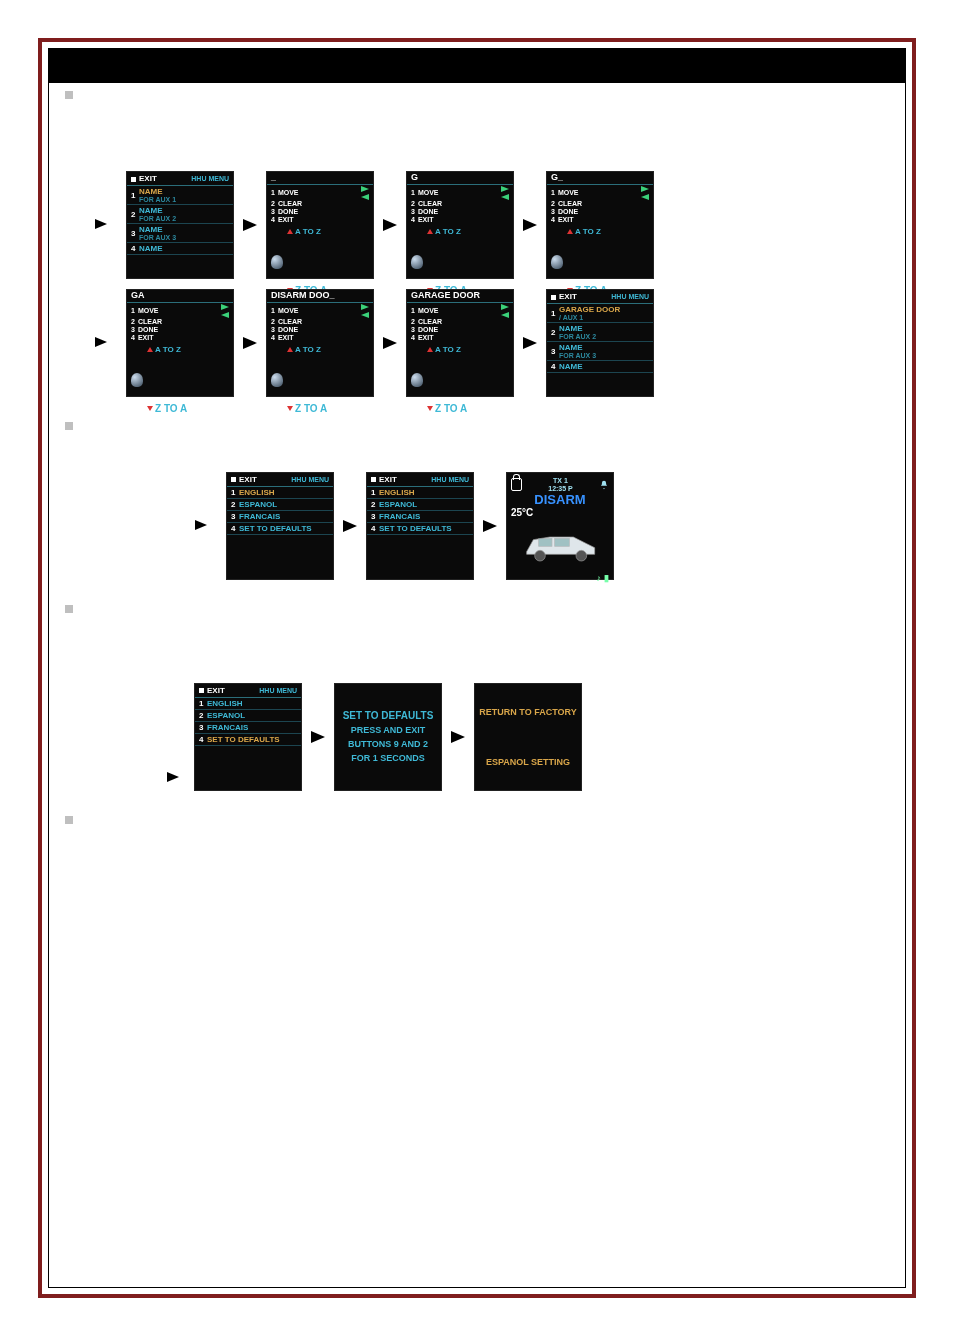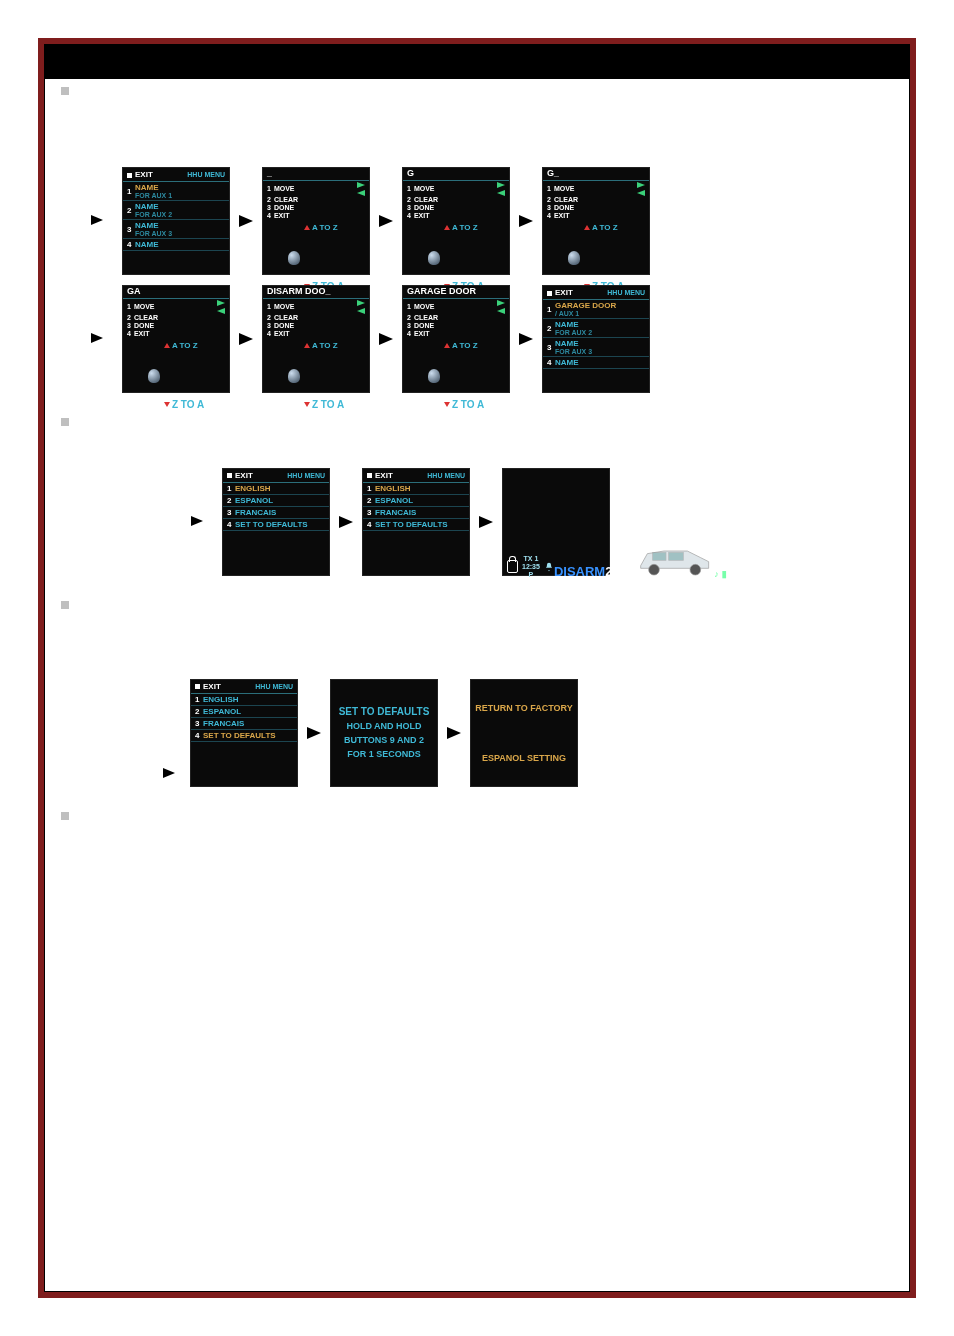--- a/index.html
+++ b/index.html
@@ -1,21 +1,21 @@
 <!DOCTYPE html>
 <html><head>
 <meta charset="utf-8">
 <style>
   body { margin:0; background:#999; font-family: Arial, sans-serif; }
   .page {
     width:954px; height:1336px; margin:0 auto; background:#fff; position:relative;
     box-sizing:border-box; padding:38px;
   }
   .outer {
-    border:6px solid #7f1d1d; height:100%; box-sizing:border-box; 
+    border:4px solid #7f1d1d; height:100%; box-sizing:border-box; padding:6px;
   }
   .inner {
     border:1px solid #000; height:100%; box-sizing:border-box; padding:0 16px 16px 16px;
     position:relative; background:#fff;
   }
   .hdr {
     background:#000; color:#fff; height:34px;
     margin:0 -16px 4px -16px;
   }
   .sec { margin-bottom:22px; }
@@ -58,45 +58,44 @@
   .small-list { padding:1px 4px; font-size:7px; line-height:8px; color:#fff; font-weight:bold; }
   .small-list .row{display:flex; align-items:center; gap:3px;}
   .small-list .row .lbl{color:#fff;}
   .arrows-right{ display:flex; flex-direction:column; gap:2px; margin-left:auto;}
   .ar-r,.ar-l{width:0;height:0;border-top:3px solid transparent;border-bottom:3px solid transparent;}
   .ar-r{border-left:8px solid #3bd17a;}
   .ar-l{border-right:8px solid #3bd17a;}
   .joy {
     display:flex; align-items:center; gap:4px; padding:2px 4px; font-size:8px; font-weight:bold;
     color:#fff;
-    justify-content:center;
   }
   .joy .stick{width:12px; height:14px; background:radial-gradient(circle at 30% 30%, #cde, #345); border-radius:50% 50% 40% 40%;}
   .joy .col{display:flex;flex-direction:column;gap:1px;}
   .joy .az{color:#3fb9d6; font-size:8px; display:flex; align-items:center; gap:2px;}
   .joy .za{color:#3fb9d6; font-size:10px; display:flex; align-items:center; gap:2px;margin-top:48px;}
   .aup,.adn{width:0;height:0;border-left:3px solid transparent;border-right:3px solid transparent;}
   .aup{border-bottom:5px solid #d33;} .adn{border-top:5px solid #d33;}
   .thumb.text{
     display:flex; flex-direction:column; align-items:center; justify-content:center;
     font-size:9px; color:#3fb9d6; font-weight:bold; text-align:center; gap:4px;
   }
   .thumb.text .line1{color:#3fb9d6; font-size:10px;}
   .thumb.ret{ color:#d9a64a;gap:40px; }
   .home {
-    padding:4px; color:#fff; font-size:8px; font-weight:bold; display:flex; flex-direction:row; height:100%;align-items:flex-end;
+    padding:4px; color:#fff; font-size:8px; font-weight:bold; display:flex; flex-direction:column; height:100%;
   }
   .home .top{display:flex;align-items:center;gap:4px;}
   .home .lock{width:9px;height:11px;border:1px solid #fff;border-radius:2px;position:relative;}
   .home .lock:before{content:"";position:absolute;top:-5px;left:1px;width:5px;height:5px;border:1px solid #fff;border-bottom:none;border-radius:3px 3px 0 0;}
   .home .tx{text-align:center;flex:1;line-height:8px;font-size:7px;color:#9fe0f0;}
   .home .bell{width:10px;height:10px; position:relative;}
   .home .bell svg{width:10px;height:10px;fill:#9fe0f0;}
   .home .dis{color:#3892ff;font-size:13px;font-weight:900;text-align:center;margin-top:-1px;}
-  .home .temp{font-size:13px;color:#fff;}
+  .home .temp{font-size:10px;color:#fff;}
   .home .car{flex:1; display:flex; align-items:center; justify-content:center;}
   .home .car svg{width:80px;height:40px;}
   .home .bot{display:flex;justify-content:flex-end;gap:3px;font-size:9px;color:#7fa;}
   .pagefoot{position:absolute; bottom:10px; left:0; right:0; text-align:center; font-size:11px; color:#fff;}
   .note-block{ font-size:11px; color:#fff; margin:2px 0 8px 14px; }
 </style>
 </head>
 <body>
 
 <div class="page">
@@ -553,21 +552,21 @@
                 <span class="n">4</span>
                 <span class="t">SET TO DEFAULTS</span>
               </div>
          <span class="arr sm" style="position:absolute;left:-28px;bottom:8px;"></span>
        </div>
 
        <span class="arr"></span>
 
        <div class="thumb text">
          <div class="line1">SET TO DEFAULTS</div>
-         <div>HOLD AND HOLD</div>
+         <div>PRESS AND EXIT</div>
          <div>BUTTONS 9 AND 2</div>
          <div>FOR 1 SECONDS</div>
        </div>
 
        <span class="arr"></span>
 
        <div class="thumb text ret">
          <div>RETURN TO FACTORY</div>
          <div>ESPANOL SETTING</div>
        </div>

